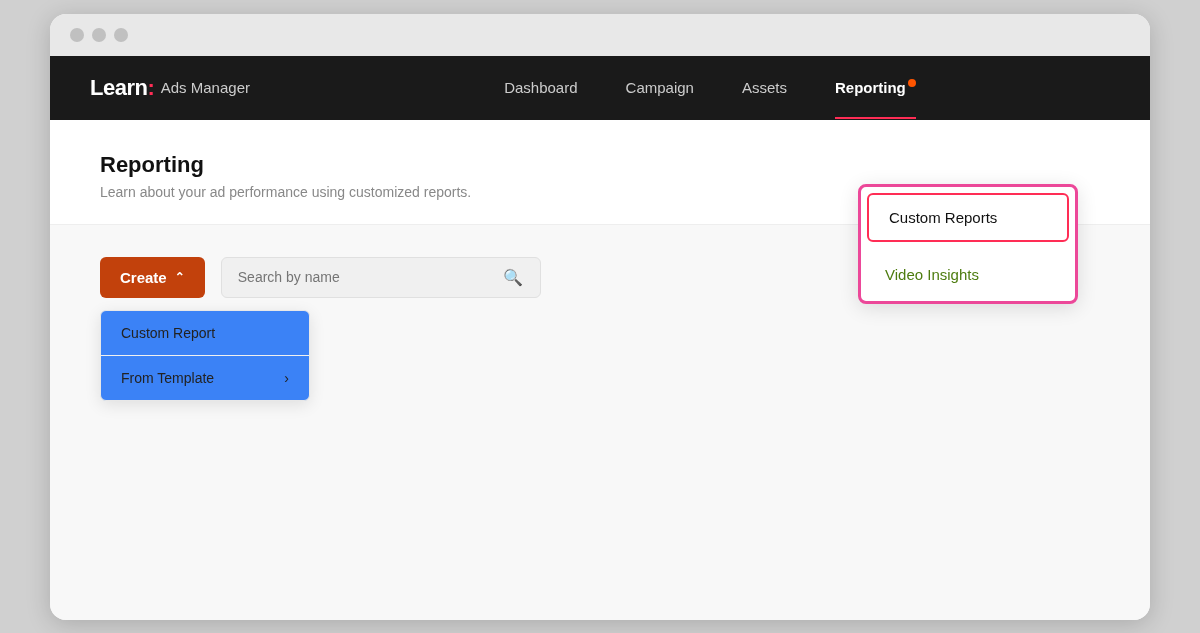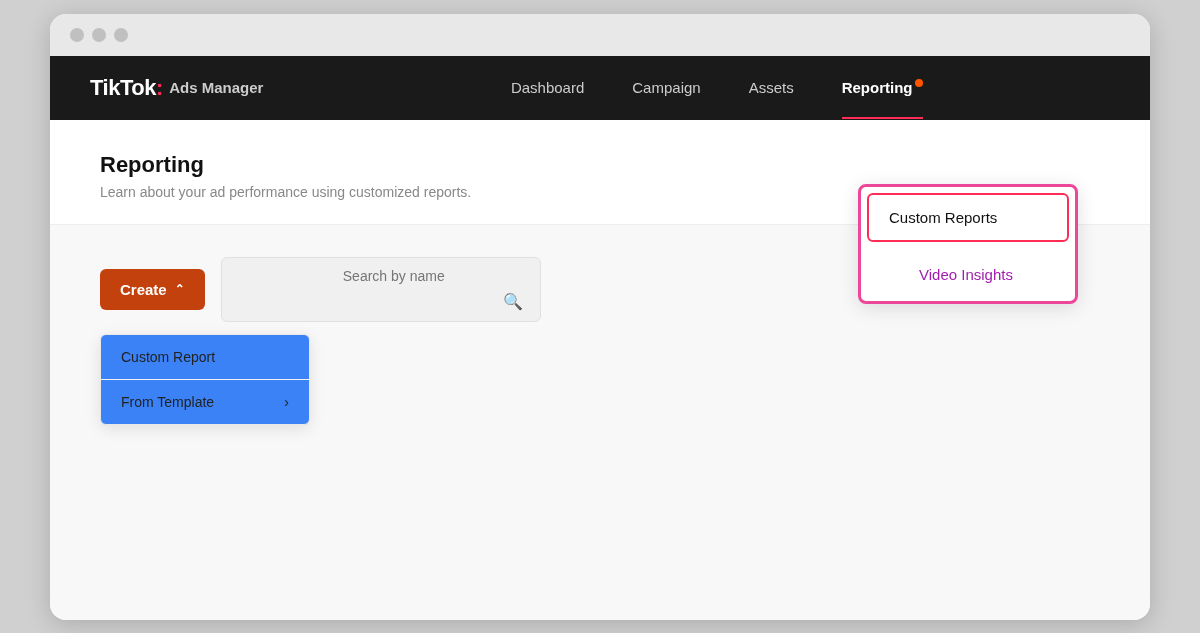--- a/index.html
+++ b/index.html
@@ -64,21 +64,21 @@
     .logo-colon {
       color: #ff2d55;
       font-size: 22px;
       font-weight: 800;
     }
 
     .logo-ads {
       font-size: 15px;
       color: #ccc;
       margin-left: 6px;
-      font-weight: 700;
+      font-weight: 400;
     }
 
     .nav-links {
       display: flex;
       align-items: center;
       gap: 48px;
       flex: 1;
       justify-content: center;
     }
 
@@ -162,29 +162,28 @@
       gap: 8px;
     }
 
     .create-chevron {
       font-size: 12px;
     }
 
     
     .search-bar {
       display: inline-flex;
-      align-items: flex-end;
+      align-items: center;
       background: #f0f0f0;
       border: 1px solid #e0e0e0;
       border-radius: 6px;
       padding: 10px 16px;
       width: 320px;
       margin-left: 16px;
-      gap: 8px;
-      flex-direction: column;
+      gap: 24px;
     }
 
     .search-input {
       background: transparent;
       border: none;
       outline: none;
       font-size: 14px;
       color: #999;
       flex: 1;
     }
@@ -255,43 +254,42 @@
     .reporting-dropdown-item.highlighted {
       border: 2px solid #ff2d55;
       border-radius: 6px;
       margin: 6px;
       padding: 14px 20px;
       color: #111;
       font-weight: 500;
     }
 
     .reporting-dropdown-item:not(.highlighted) {
-      color: #a21caf;
-      margin-left: 34px;
+      color: #4d7c0f;
     }
 
     
     .dropdown-wrapper {
       margin-top: 12px;
     }
   </style>
 </head>
 <body>
 
 <div class="browser-window">
 
   <div class="browser-chrome">
     <div class="browser-dot"></div>
     <div class="browser-dot"></div>
     <div class="browser-dot"></div>
   </div>
 
   <nav class="top-nav">
     <div class="logo">
-      <span class="logo-tiktok">TikTok</span>
+      <span class="logo-tiktok">Learn</span>
         <span class="logo-colon">:</span>
       <span class="logo-ads">Ads Manager</span>
     </div>
     <div class="nav-links">
       <a class="nav-link">Dashboard</a>
       <a class="nav-link">Campaign</a>
       <a class="nav-link">Assets</a>
       <a class="nav-link active">
         <span>Reporting</span><span class="nav-dot"></span>
       </a>

